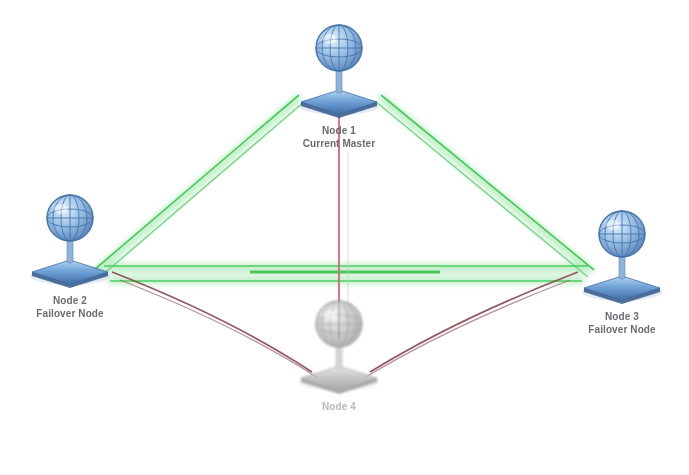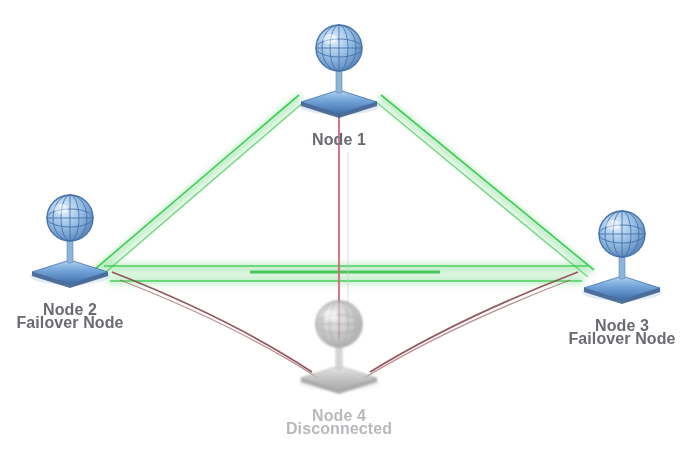--- a/index.html
+++ b/index.html
@@ -32,27 +32,27 @@
     text-align: center;
     z-index: 5;
   }
   .node-icon {
     position: relative;
     width: 130px;
     height: 105px;
     margin: 0 auto;
   }
   .node-label {
-    font-size: 16px;
+    font-size: 10px;
     line-height: 13px;
     font-weight: bold;
     color: #6a6a72;
     letter-spacing: 0.1px;
     filter: blur(0.45px);
-    margin-top: 10px;
+    margin-top: 1px;
   }
   .node-label.dim {
     color: #b9b9bd;
     filter: blur(0.7px);
   }
   .node-label .line2 { display: block; }
   .svg-icon { display: block; width: 130px; height: 105px; }
 </style>
 </head>
 <body>
@@ -147,20 +147,21 @@
             <ellipse cx="65" cy="30" rx="17" ry="23"></ellipse>
             <line x1="42" y1="30" x2="88" y2="30"></line>
             <line x1="65" y1="7" x2="65" y2="53"></line>
           </g>
           <ellipse cx="56" cy="21" rx="7" ry="5" fill="#ffffff" opacity="0.45"></ellipse>
         </g>
       </svg>
     </div>
     <div class="node-label">
       <span>Node 1</span>
+      <span class="line2">Current Master</span>
     </div>
   </div>
 
   <div class="node" style="left:70px; top:188px;">
     <div class="node-icon">
       <svg class="svg-icon" viewBox="0 0 130 105" xmlns="http://www.w3.org/2000/svg">
         <g filter="url(#lineBlur)">
           <ellipse cx="65" cy="88" rx="40" ry="9" fill="#9fb9d4" opacity="0.3"></ellipse>
           <path d="M 65 72 L 103 84 L 65 96 L 27 84 Z" fill="url(#hubBlue)" stroke="#3f6ea8" stroke-width="0.8"></path>
           <path d="M 27 84 L 27 88 L 65 100 L 103 88 L 103 84 L 65 96 Z" fill="#33598c" opacity="0.85"></path>
@@ -224,17 +225,16 @@
             <ellipse cx="65" cy="30" rx="17" ry="23"></ellipse>
             <line x1="42" y1="30" x2="88" y2="30"></line>
             <line x1="65" y1="7" x2="65" y2="53"></line>
           </g>
           <ellipse cx="56" cy="21" rx="7" ry="5" fill="#ffffff" opacity="0.5"></ellipse>
         </g>
       </svg>
     </div>
     <div class="node-label dim">
       <span>Node 4</span>
-      <span class="line2">Disconnected</span>
     </div>
   </div>
 
 </div>
 
 </body></html>

